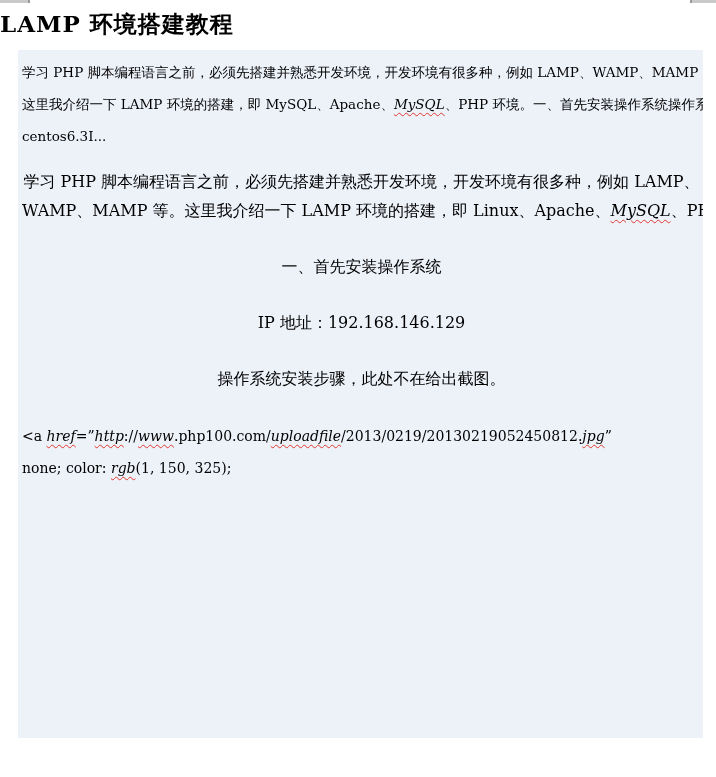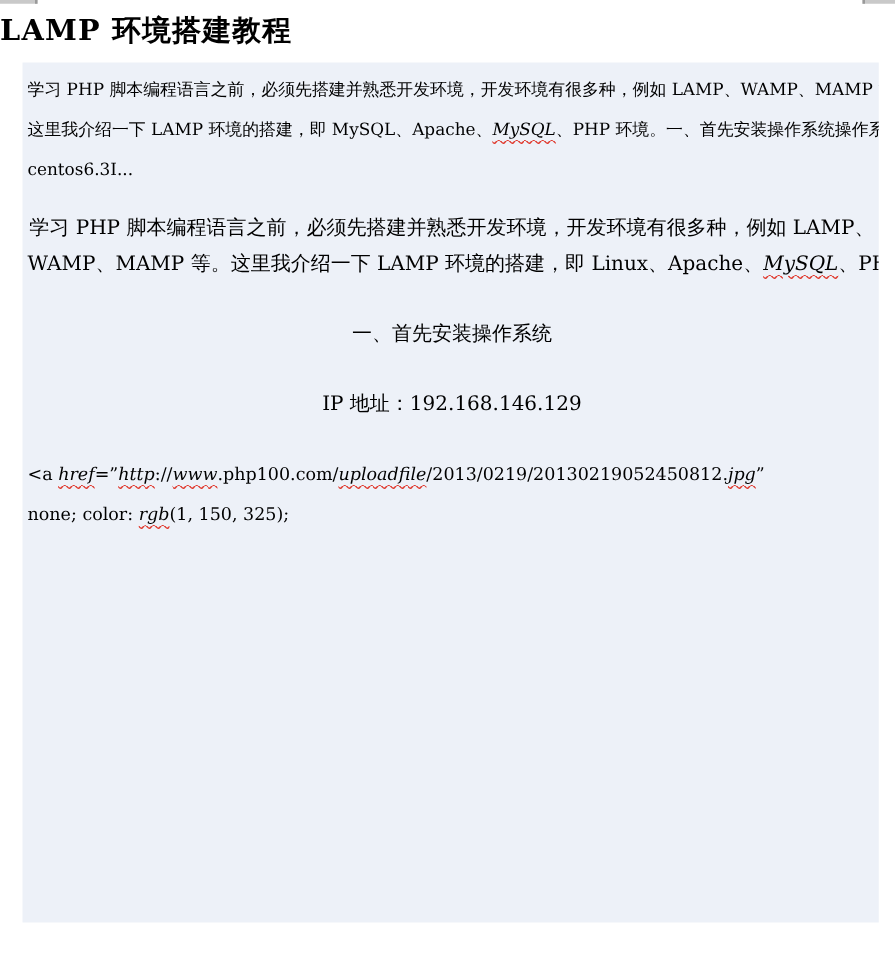--- a/index.html
+++ b/index.html
@@ -61,17 +61,20 @@
     <div class="block large">
       <div class="line"><span class="">学习 PHP 脚本编程语言之前，必须先搭建并熟悉开发环境，开发环境有很多种，例如 LAMP、</span></div>
       <div class="line"><span class="">WAMP、MAMP 等。这里我介绍一下 LAMP 环境的搭建，即 Linux、Apache、</span><span class="spell">MySQL</span><span class="">、PHP 环境。</span></div>
     </div>
     <div class="block large">
       <div class="line"><span class="">一、首先安装操作系统</span></div>
     </div>
     <div class="block large">
       <div class="line"><span class="">IP 地址：192.168.146.129</span></div>
     </div>
+    <div class="block large">
+      <div class="line"><span class="">操作系统安装步骤，此处不在给出截图。</span></div>
+    </div>
     <div class="block code">
       <div class="line"><span class="">&lt;a </span><span class="spell">href</span><span class="">=”</span><span class="spell">http</span><span class="">://</span><span class="spell">www</span><span class="">.php100.com/</span><span class="spell">uploadfile</span><span class="">/2013/0219/20130219052450812.</span><span class="spell">jpg</span><span class="">”</span></div>
       <div class="line"><span class="">none; color: </span><span class="spell">rgb</span><span class="">(1, 150, 325);</span></div>
     </div>
   </div>
 
 </body></html>

